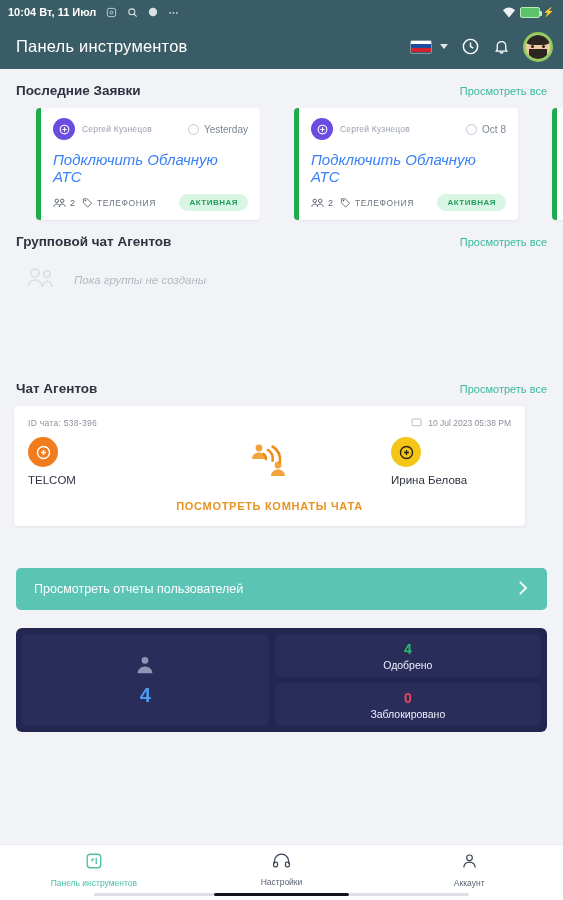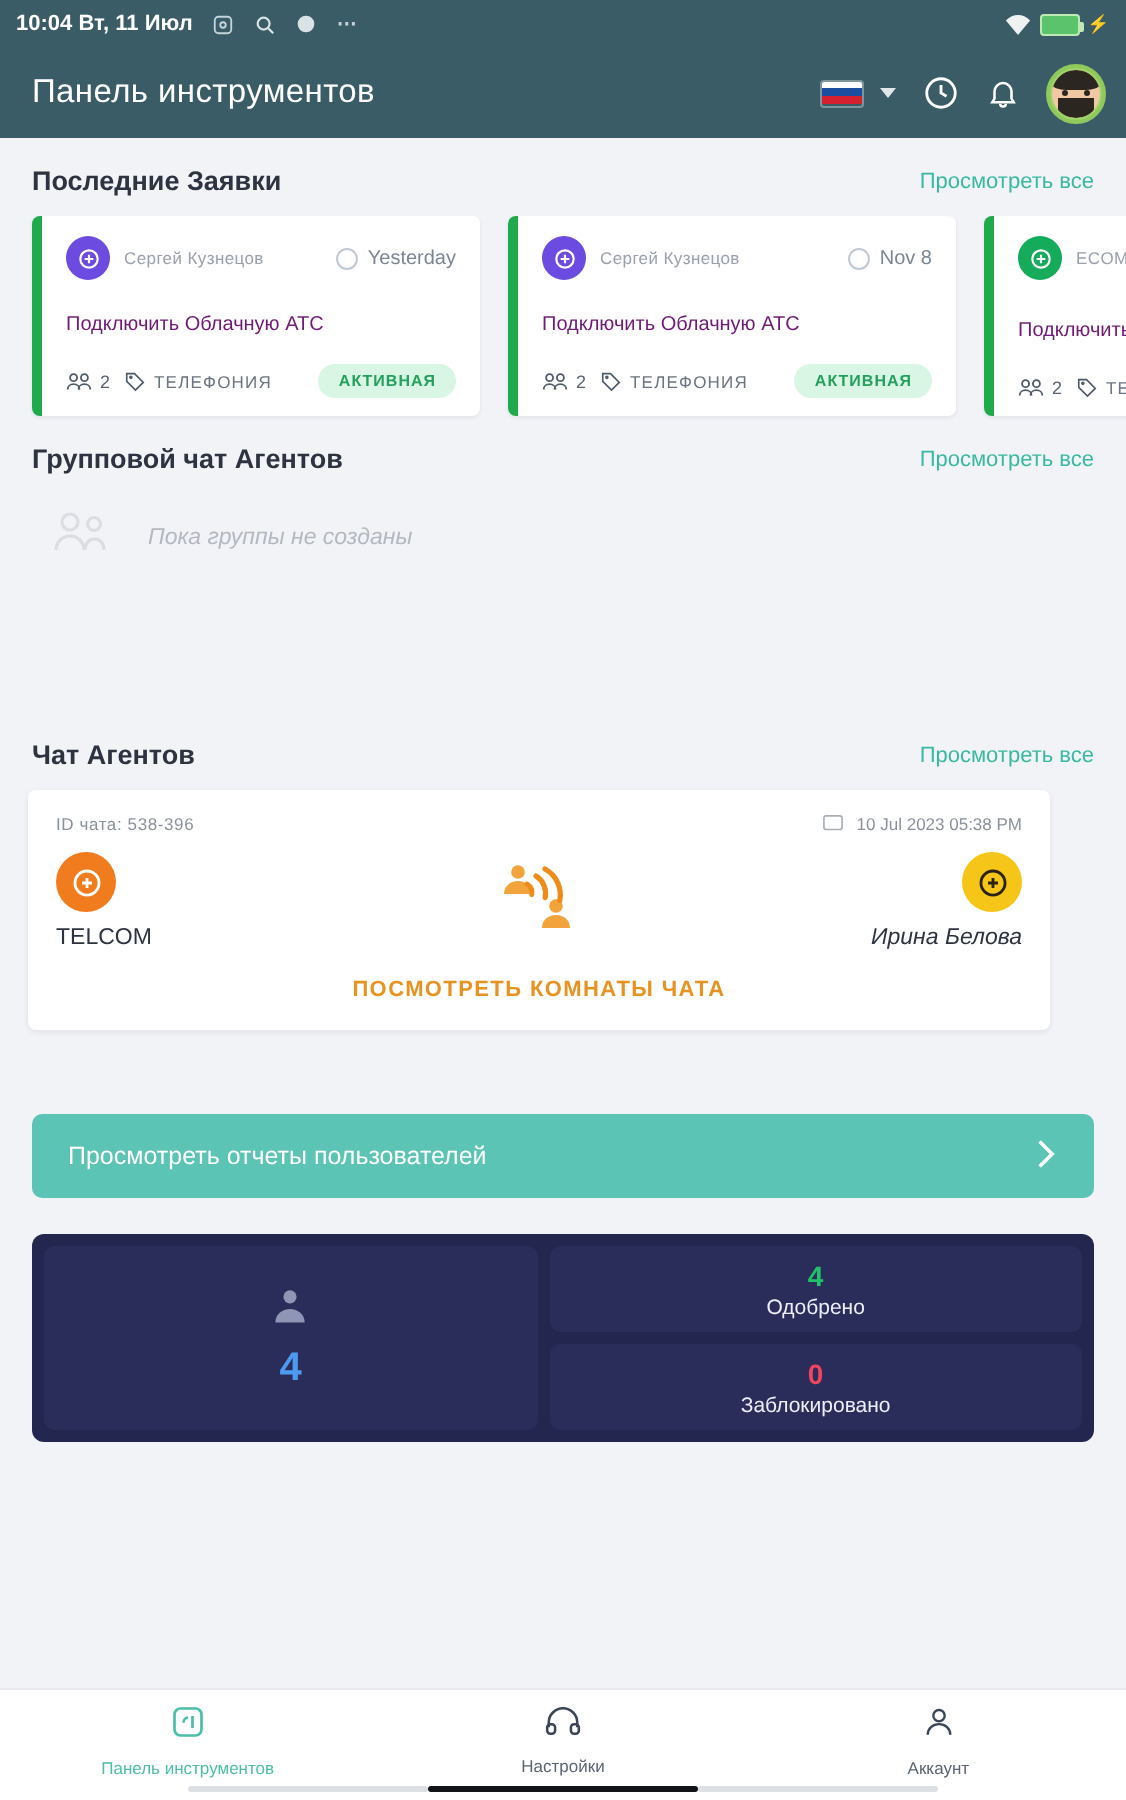--- a/index.html
+++ b/index.html
@@ -88,38 +88,38 @@
   }
   .sec-title { font-size: 13.5px; font-weight: bold; color: #2d3340; }
   .sec-link { font-size: 11px; color: #38b9a0; }
 
   
   .cards-row { display: flex; gap: 14px; padding: 0 0 0 16px; }
   .req-card {
     flex: 0 0 224px; background: #ffffff; border-radius: 4px;
     border-left: 5px solid #1faa4b; padding: 10px 12px 9px 12px;
     box-shadow: 0 1px 2px rgba(20,30,60,.07);
-    min-height: 100px; display: flex; flex-direction: column; justify-content: space-between;
+    min-height: 100px; display: flex; flex-direction: column; justify-content: space-between; margin-left: 20px;
   }
   .req-top { display: flex; align-items: center; justify-content: space-between; }
   .req-who { display: flex; align-items: center; gap: 7px; }
   .req-av {
     width: 22px; height: 22px; border-radius: 50%;
     display: flex; align-items: center; justify-content: center;
     color: #fff; font-size: 12px;
   }
   .av-purple { background: #6c4ce0; }
   .av-green  { background: #14ab5b; }
   .req-name { font-size: 8.5px; color: #9aa0ad; letter-spacing: .2px; }
   .req-date { display: flex; align-items: center; gap: 5px; font-size: 10px; color: #7b8694; }
   .clock-dot {
     width: 11px; height: 11px; border-radius: 50%;
     border: 1.5px solid #c2c8d2; display: inline-block;
   }
-  .req-title { font-size: 10px; color: #701a75; margin: 11px 0 9px 0; }
+  .req-title { font-size: 15px; color: #3b82f6; margin: 11px 0 9px 0; font-style: italic; }
   .req-foot { display: flex; align-items: center; gap: 7px; }
   .req-meta { display: flex; align-items: center; gap: 4px; font-size: 9px; color: #5a6472; }
   .tag-text { font-size: 8.5px; color: #6b7480; letter-spacing: .6px; }
   .pill {
     margin-left: auto; background: #d9f5e4; color: #23a05d;
     font-size: 8px; font-weight: bold; letter-spacing: .5px;
     padding: 4px 10px; border-radius: 10px;
   }
 
   
@@ -130,21 +130,21 @@
   
   .chat-card {
     margin: 0 38px 0 14px; background: #fff; border-radius: 4px;
     box-shadow: 0 1px 3px rgba(20,30,60,.08); padding: 12px 14px 10px 14px;
   }
   .chat-row1 { display: flex; align-items: center; justify-content: space-between; }
   .chat-id { font-size: 8.5px; color: #8a919d; letter-spacing: .3px; }
   .chat-when { display: flex; align-items: center; gap: 6px; font-size: 8.5px; color: #8a919d; }
   .chat-body { display: flex; align-items: center; justify-content: space-between; margin-top: 9px; }
   .chat-party { display: flex; flex-direction: column; align-items: flex-start; gap: 7px; width: 120px; }
-  .chat-party.right { align-items: flex-end; font-style: italic; }
+  .chat-party.right { align-items: flex-start; }
   .p-av { width: 30px; height: 30px; border-radius: 50%; display:flex; align-items:center; justify-content:center; }
   .p-av.orange { background: #f07c1e; color: #fff; }
   .p-av.gold   { background: #f5c518; color: #2a2308; }
   .p-name { font-size: 11.5px; color: #2d3340; }
   .chat-cta {
     text-align: center; color: #e8921f; font-size: 11px; font-weight: bold;
     letter-spacing: .7px; padding: 14px 0 4px 0;
   }
 
   
@@ -320,21 +320,21 @@
             <span class="req-av av-purple">
               <svg width="13" height="13" viewBox="0 0 24 24" fill="none" stroke="#fff" stroke-width="2">
                 <circle cx="12" cy="12" r="8"></circle>
                   <path d="M8 12h8M12 8v8"></path>
               </svg>
             </span>
             <span class="req-name">Сергей Кузнецов</span>
           </div>
           <div class="req-date">
             <span class="clock-dot"></span>
-            <span>Nov 8</span>
+            <span>Oct 8</span>
           </div>
         </div>
         <div class="req-title">Подключить Облачную АТС</div>
         <div class="req-foot">
           <span class="req-meta">
             <svg width="13" height="10" viewBox="0 0 24 18" fill="none" stroke="#4f5a68" stroke-width="1.7">
               <circle cx="7" cy="5" r="3.2"></circle>
                 <circle cx="17" cy="5" r="3.2"></circle>
               <path d="M1.5 16c0-3 2.5-5 5.5-5s5.5 2 5.5 5"></path>
                 <path d="M11.5 16c0-3 2.5-5 5.5-5s5.5 2 5.5 5"></path>

